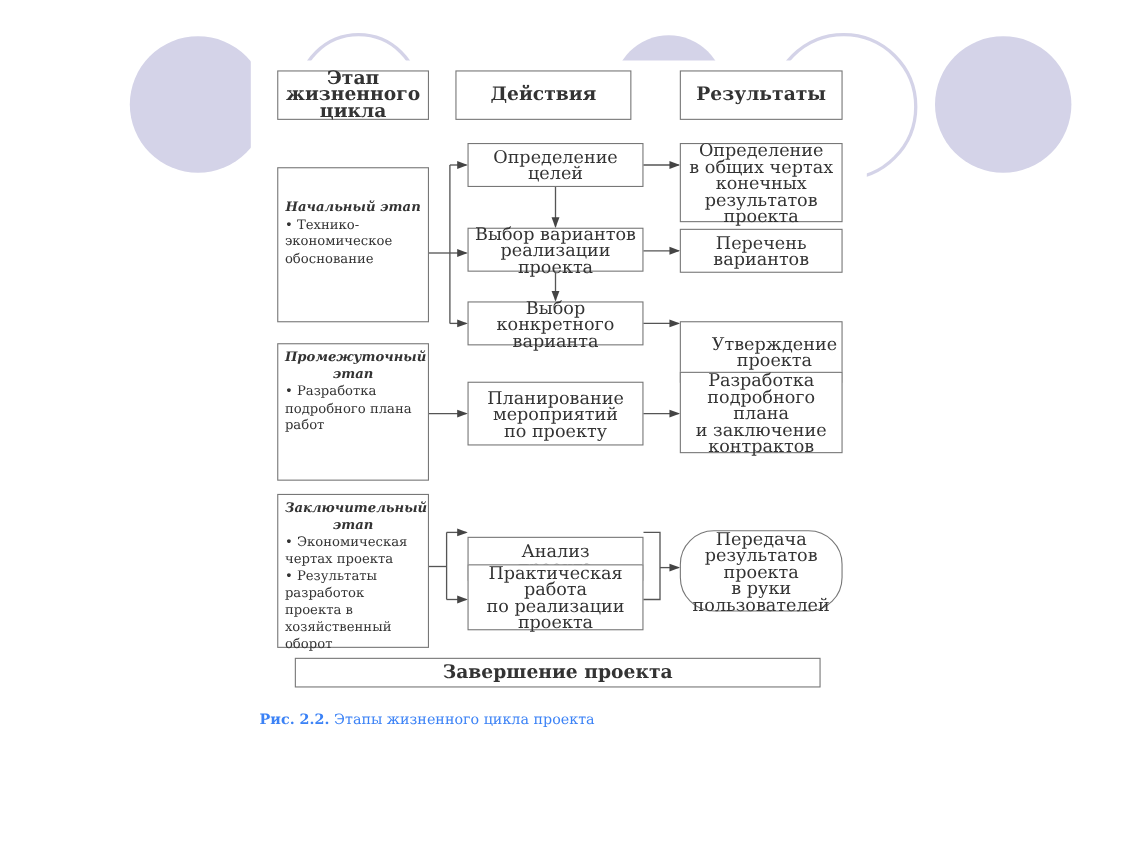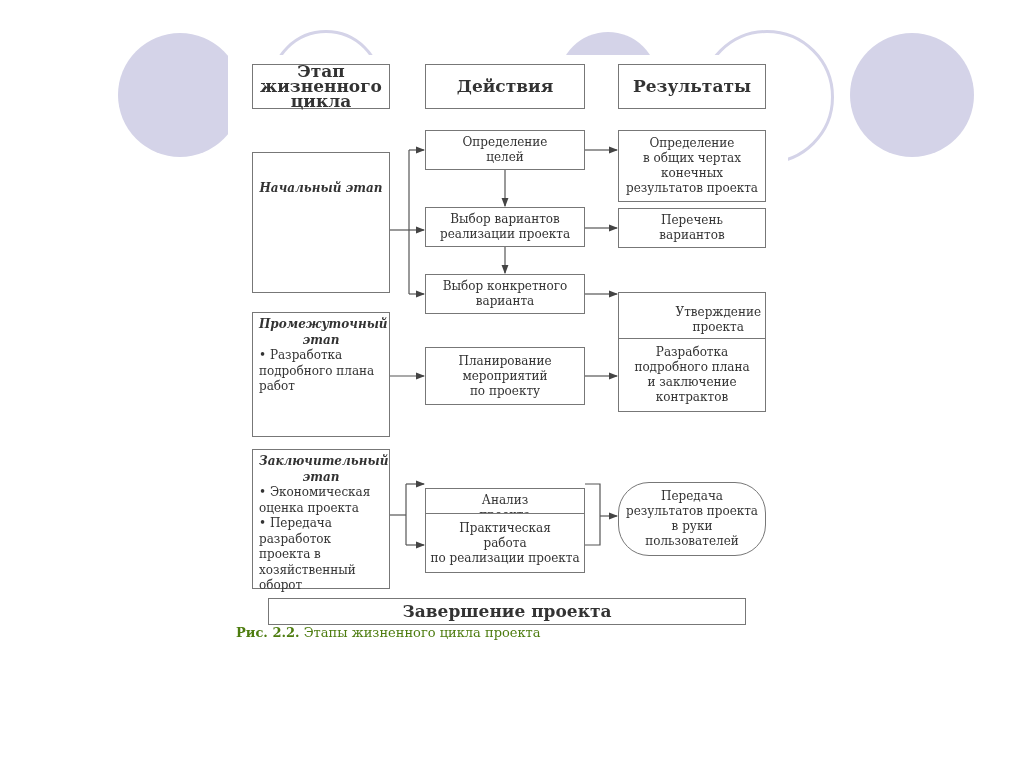--- a/index.html
+++ b/index.html
@@ -4,54 +4,55 @@
 <style>
   html, body { margin:0; padding:0; }
   body { width:1024px; height:767px; background:#ffffff; position:relative; overflow:hidden;
          font-family:"DejaVu Serif", serif; color:#333; }
   .deco { position:absolute; border-radius:50%; }
   .deco.fill { background:#d4d3e8; }
   .deco.ring { border:3px solid #d4d3e8; box-sizing:border-box; }
   .figure { position:absolute; left:228px; top:55px; width:560px; height:600px; background:#fff; }
   .box { position:absolute; border:1.5px solid #777; background:#fff; box-sizing:border-box;
          display:flex; align-items:center; justify-content:center; text-align:center;
-         font-size:12px; line-height:15px; color:#333; padding:2px 4px; }
+         font-size:16px; line-height:15px; color:#333; padding:2px 4px; }
   .box.hdr { font-weight:bold; font-size:17px; }
   .box.stage { display:block; text-align:left; padding:4px 6px; font-size:12px; line-height:15.5px; }
   .stage .title { font-style:italic; font-weight:bold; text-align:center; display:block; }
   .stage .item { display:block; }
   .box .txt { white-space:pre-line; }
   svg.lines { position:absolute; left:0; top:0; width:1024px; height:767px; pointer-events:none; }
-  .caption { position:absolute; left:236px; top:625px; font-size:13px; color:#4d7c0f; }
+  .caption { position:absolute; left:236px; top:647px; font-size:13px; color:#3b82f6; }
   .caption b { font-weight:bold; }
 </style>
 </head>
 <body>
 
 <div class="deco fill" style="left:118px;top:33px;width:124px;height:124px;"></div>
 <div class="deco ring" style="left:270px;top:30px;width:112px;height:112px;"></div>
 <div class="deco fill" style="left:558px;top:32px;width:100px;height:100px;"></div>
 <div class="deco ring" style="left:700px;top:30px;width:134px;height:134px;"></div>
 <div class="deco fill" style="left:850px;top:33px;width:124px;height:124px;"></div>
 
 <div class="figure"></div>
 
 <div class="box hdr" style="left:252px;top:64px;width:138px;height:45px;">
     <span class="txt">Этап жизненного
 цикла</span>
   </div>
-<div class="box hdr" style="left:425px;top:64px;width:160px;height:45px;">
+<div class="box hdr" style="left:414px;top:64px;width:160px;height:45px;">
     <span class="txt">Действия</span>
   </div>
 <div class="box hdr" style="left:618px;top:64px;width:148px;height:45px;">
     <span class="txt">Результаты</span>
   </div>
 
 <div class="box stage" style="left:252px;top:152px;width:138px;height:141px;padding-top:28px;">
   <span class="title">Начальный этап</span>
+  <span class="item">• Технико-экономическое обоснование</span>
 </div>
 <div class="box" style="left:425px;top:130px;width:160px;height:40px;">
     <span class="txt">Определение
 целей</span>
   </div>
 <div class="box" style="left:425px;top:207px;width:160px;height:40px;">
     <span class="txt">Выбор вариантов
 реализации проекта</span>
   </div>
 <div class="box" style="left:425px;top:274px;width:160px;height:40px;">
@@ -84,22 +85,22 @@
   </div>
 <div class="box" style="left:618px;top:338px;width:148px;height:74px;">
     <span class="txt">Разработка
 подробного плана
 и заключение
 контрактов</span>
   </div>
 
 <div class="box stage" style="left:252px;top:449px;width:138px;height:140px;">
   <span class="title">Заключительный этап</span>
-  <span class="item">• Экономическая оценка проекта</span>
-  <span class="item">• Передача разработок проекта в хозяйственный оборот</span>
+  <span class="item">• Экономическая чертах проекта</span>
+  <span class="item">• Результаты разработок проекта в хозяйственный оборот</span>
 </div>
 <div class="box" style="left:425px;top:488px;width:160px;height:40px;">
     <span class="txt">Анализ
 проекта</span>
   </div>
 <div class="box" style="left:425px;top:513px;width:160px;height:60px;">
     <span class="txt">Практическая
 работа
 по реализации проекта</span>
   </div>

